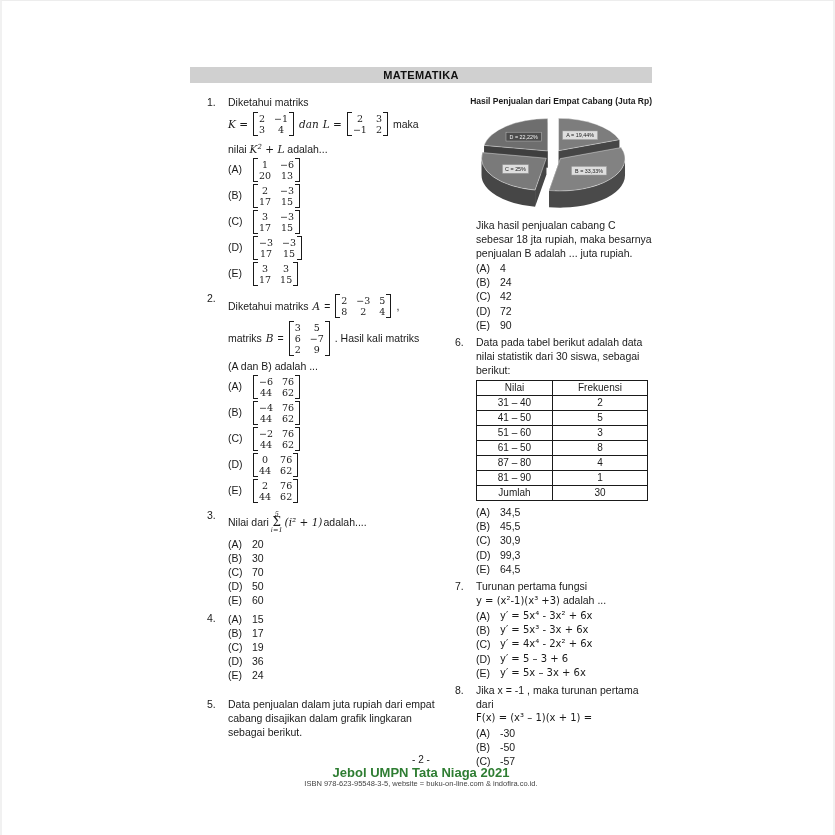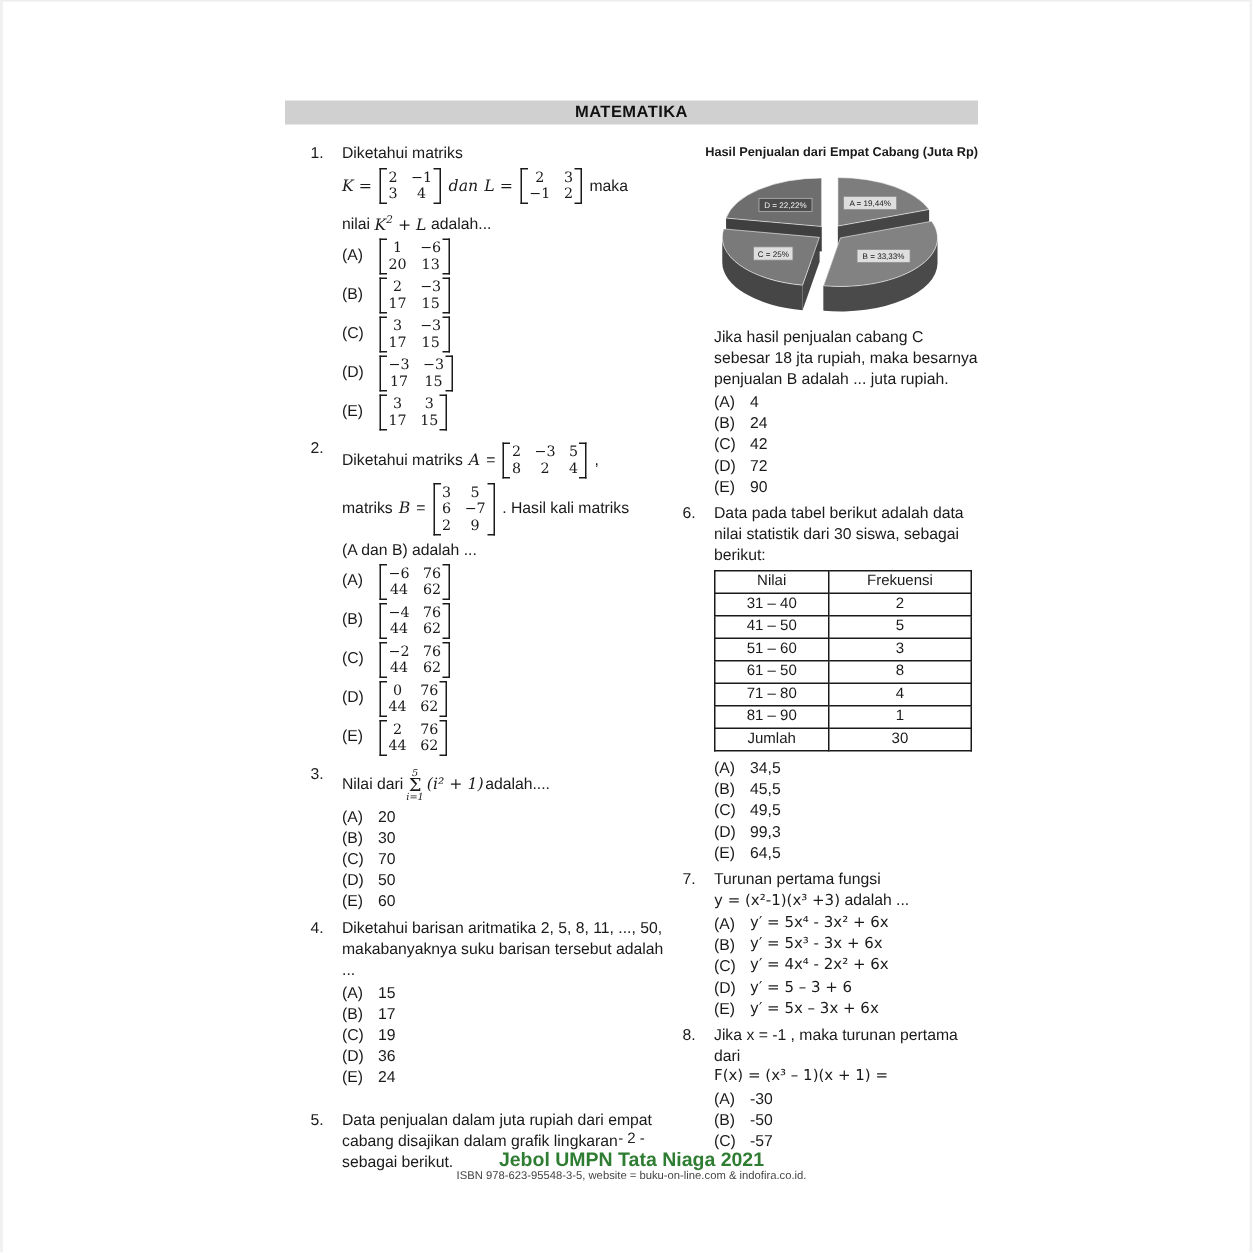--- a/index.html
+++ b/index.html
@@ -265,21 +265,20 @@
                   <span class="olabel" data-name="option-label">(E)</span>
                   <span data-name="option-text">60</span>
                 </div>
               </div>
           </div>
         </div>
 
         <div class="q" data-name="question-4">
           <div class="qnum" data-name="question-number">4.</div>
           <div class="qbody">
-            <div data-name="question-4-text">Diketahui barisan aritmatika 2, 5, 8, 11, ..., 50, makabanyaknya suku barisan tersebut adalah ...</div>
             <div class="opts" data-name="question-4-options">
 
                 <div class="opt" data-name="answer-option">
                   <span class="olabel" data-name="option-label">(A)</span>
                   <span data-name="option-text">15</span>
                 </div>
 
                 <div class="opt" data-name="answer-option">
                   <span class="olabel" data-name="option-label">(B)</span>
                   <span data-name="option-text">17</span>
@@ -403,21 +402,21 @@
                     <td data-name="table-cell-nilai">51 – 60</td>
                     <td data-name="table-cell-frekuensi">3</td>
                   </tr>
 
                   <tr data-name="table-row">
                     <td data-name="table-cell-nilai">61 – 50</td>
                     <td data-name="table-cell-frekuensi">8</td>
                   </tr>
 
                   <tr data-name="table-row">
-                    <td data-name="table-cell-nilai">71 – 80</td>
+                    <td data-name="table-cell-nilai">87 – 80</td>
                     <td data-name="table-cell-frekuensi">4</td>
                   </tr>
 
                   <tr data-name="table-row">
                     <td data-name="table-cell-nilai">81 – 90</td>
                     <td data-name="table-cell-frekuensi">1</td>
                   </tr>
 
                   <tr data-name="table-row">
                     <td data-name="table-cell-nilai">Jumlah</td>
@@ -432,21 +431,21 @@
                   <span data-name="option-text">34,5</span>
                 </div>
 
                 <div class="opt" data-name="answer-option">
                   <span class="olabel" data-name="option-label">(B)</span>
                   <span data-name="option-text">45,5</span>
                 </div>
 
                 <div class="opt" data-name="answer-option">
                   <span class="olabel" data-name="option-label">(C)</span>
-                  <span data-name="option-text">49,5</span>
+                  <span data-name="option-text">30,9</span>
                 </div>
 
                 <div class="opt" data-name="answer-option">
                   <span class="olabel" data-name="option-label">(D)</span>
                   <span data-name="option-text">99,3</span>
                 </div>
 
                 <div class="opt" data-name="answer-option">
                   <span class="olabel" data-name="option-label">(E)</span>
                   <span data-name="option-text">64,5</span>

